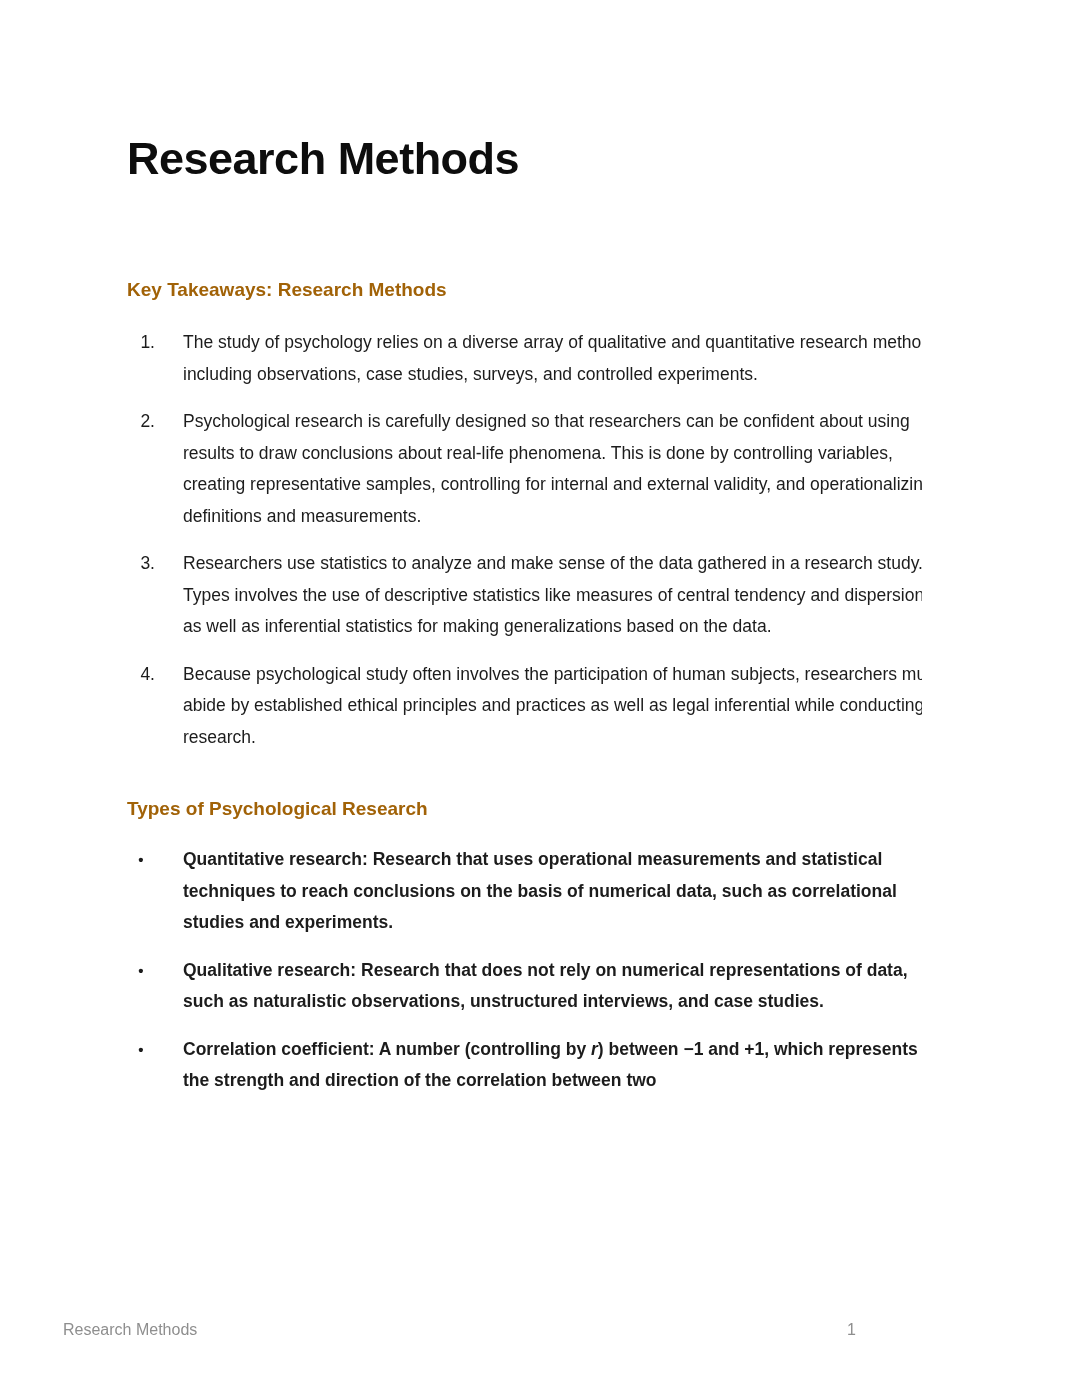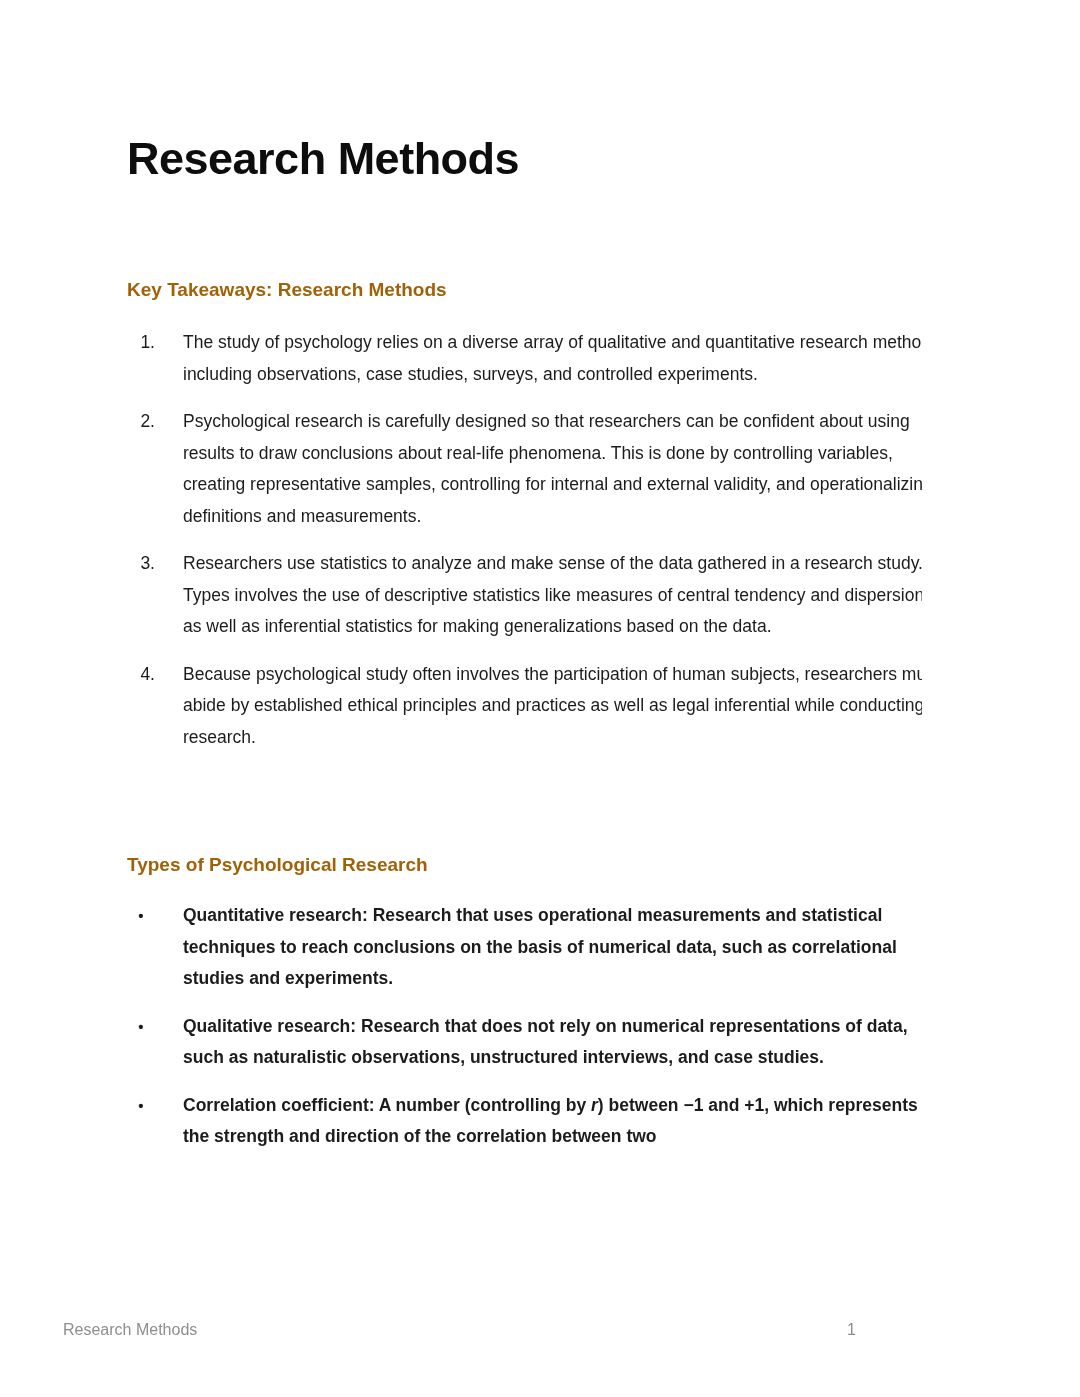--- a/index.html
+++ b/index.html
@@ -31,21 +31,21 @@
     font-size: 19px;
     font-weight: 700;
     line-height: 24px;
     color: #a16207;
   }
   .takeaways-list {
     list-style: none;
     margin-top: 25px;
   }
   .types-heading {
-    margin-top: 100px;
+    margin-top: 44px;
   }
   .types-list {
     list-style: none;
     margin-top: 23px;
   }
   li.doc-li {
     display: flex;
     align-items: flex-start;
     font-size: 17.5px;
     line-height: 31.5px;

